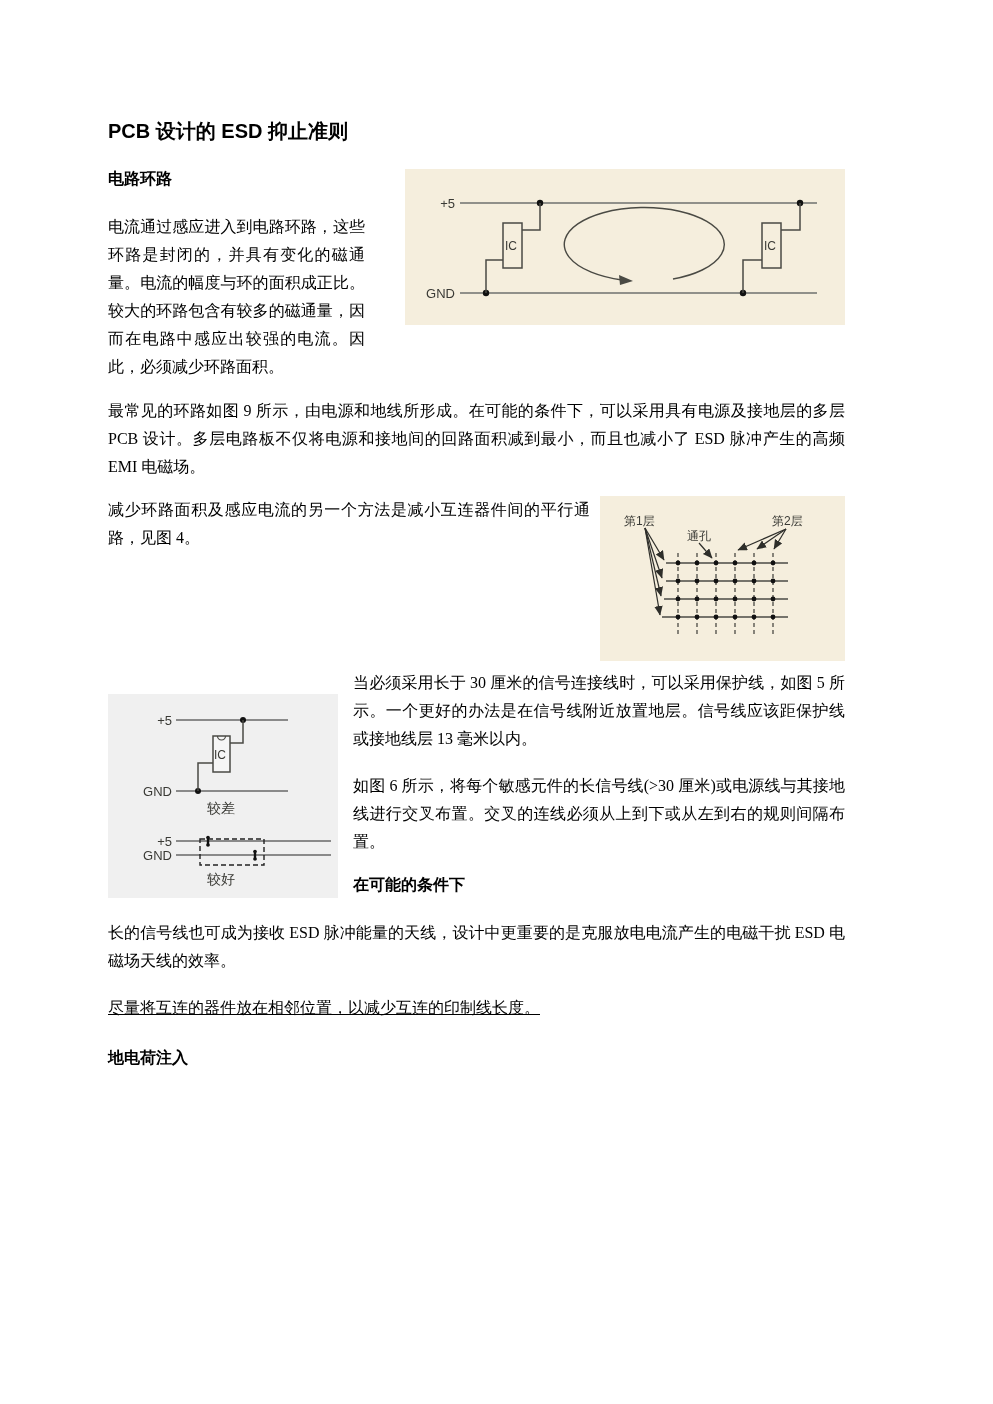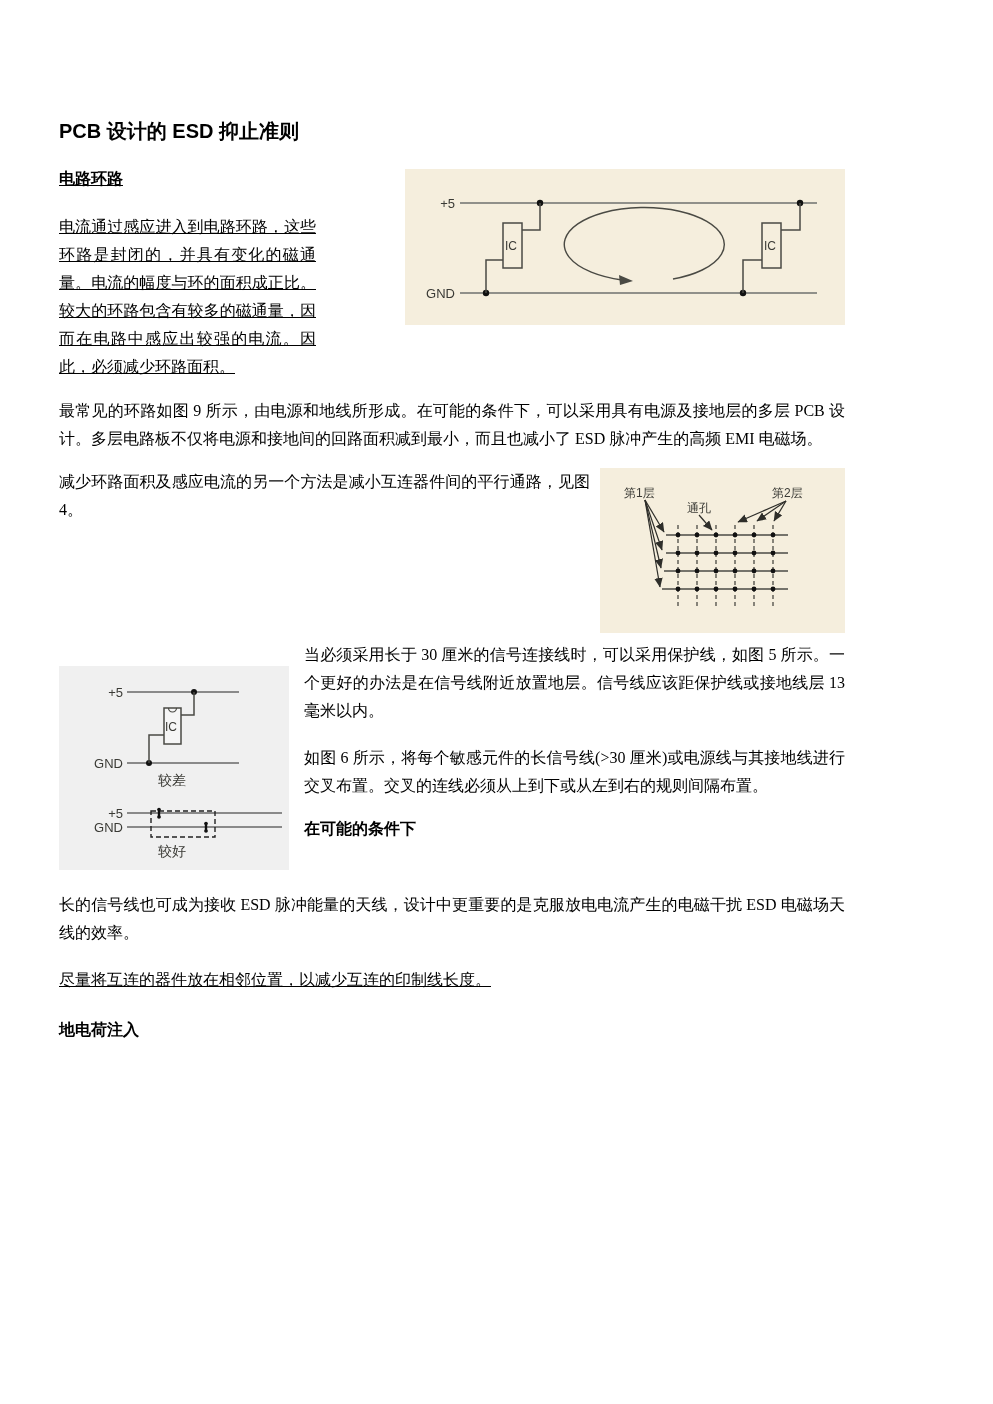--- a/index.html
+++ b/index.html
@@ -3,34 +3,34 @@
 <meta charset="utf-8">
 <style>
   * { box-sizing: border-box; }
   html,body { margin:0; padding:0; }
   body {
     width: 993px; height: 1404px;
     background: #ffffff;
     font-family: "Liberation Serif", "DejaVu Serif", serif;
     font-size: 16px; line-height: 28px; color: #000;
   }
-  .page { width: 993px; padding: 119px 148px 0 59px; }
+  .page { width: 993px; padding: 119px 148px 0 108px; }
   h1 {
     font-family: "Liberation Sans", "DejaVu Sans", sans-serif;
     font-size: 20px; line-height: 24px; font-weight: bold;
     margin: 0 0 26px 0;
   }
   h2 {
     font-size: 16px; line-height: 20px; font-weight: bold;
     margin: 0;
   }
   p { margin: 0 0 19px 0; text-align: justify; }
 
   
-  .sec-loop { display: flex; align-items: flex-start; margin: 0 0 16px 0; text-decoration: underline; }
+  .sec-loop { display: flex; align-items: flex-start; margin: 0 0 16px 0; }
   .sec-loop .loop-text { width: 257px; flex: none; }
   .sec-loop .loop-text h2 { margin: 0 0 24px 0; }
   .sec-loop .loop-text p { margin: 0; }
   .fig1 { margin-left: auto; width: 440px; height: 156px; background: #f5eedd; flex: none; }
 
   .p-after-loop { margin-bottom: 15px; }
 
   
   .sec-grid { overflow: hidden; }
   .fig2 { float: right; width: 245px; height: 170px; background: #f5eedd; margin: -5px 0 8px 10px; }

